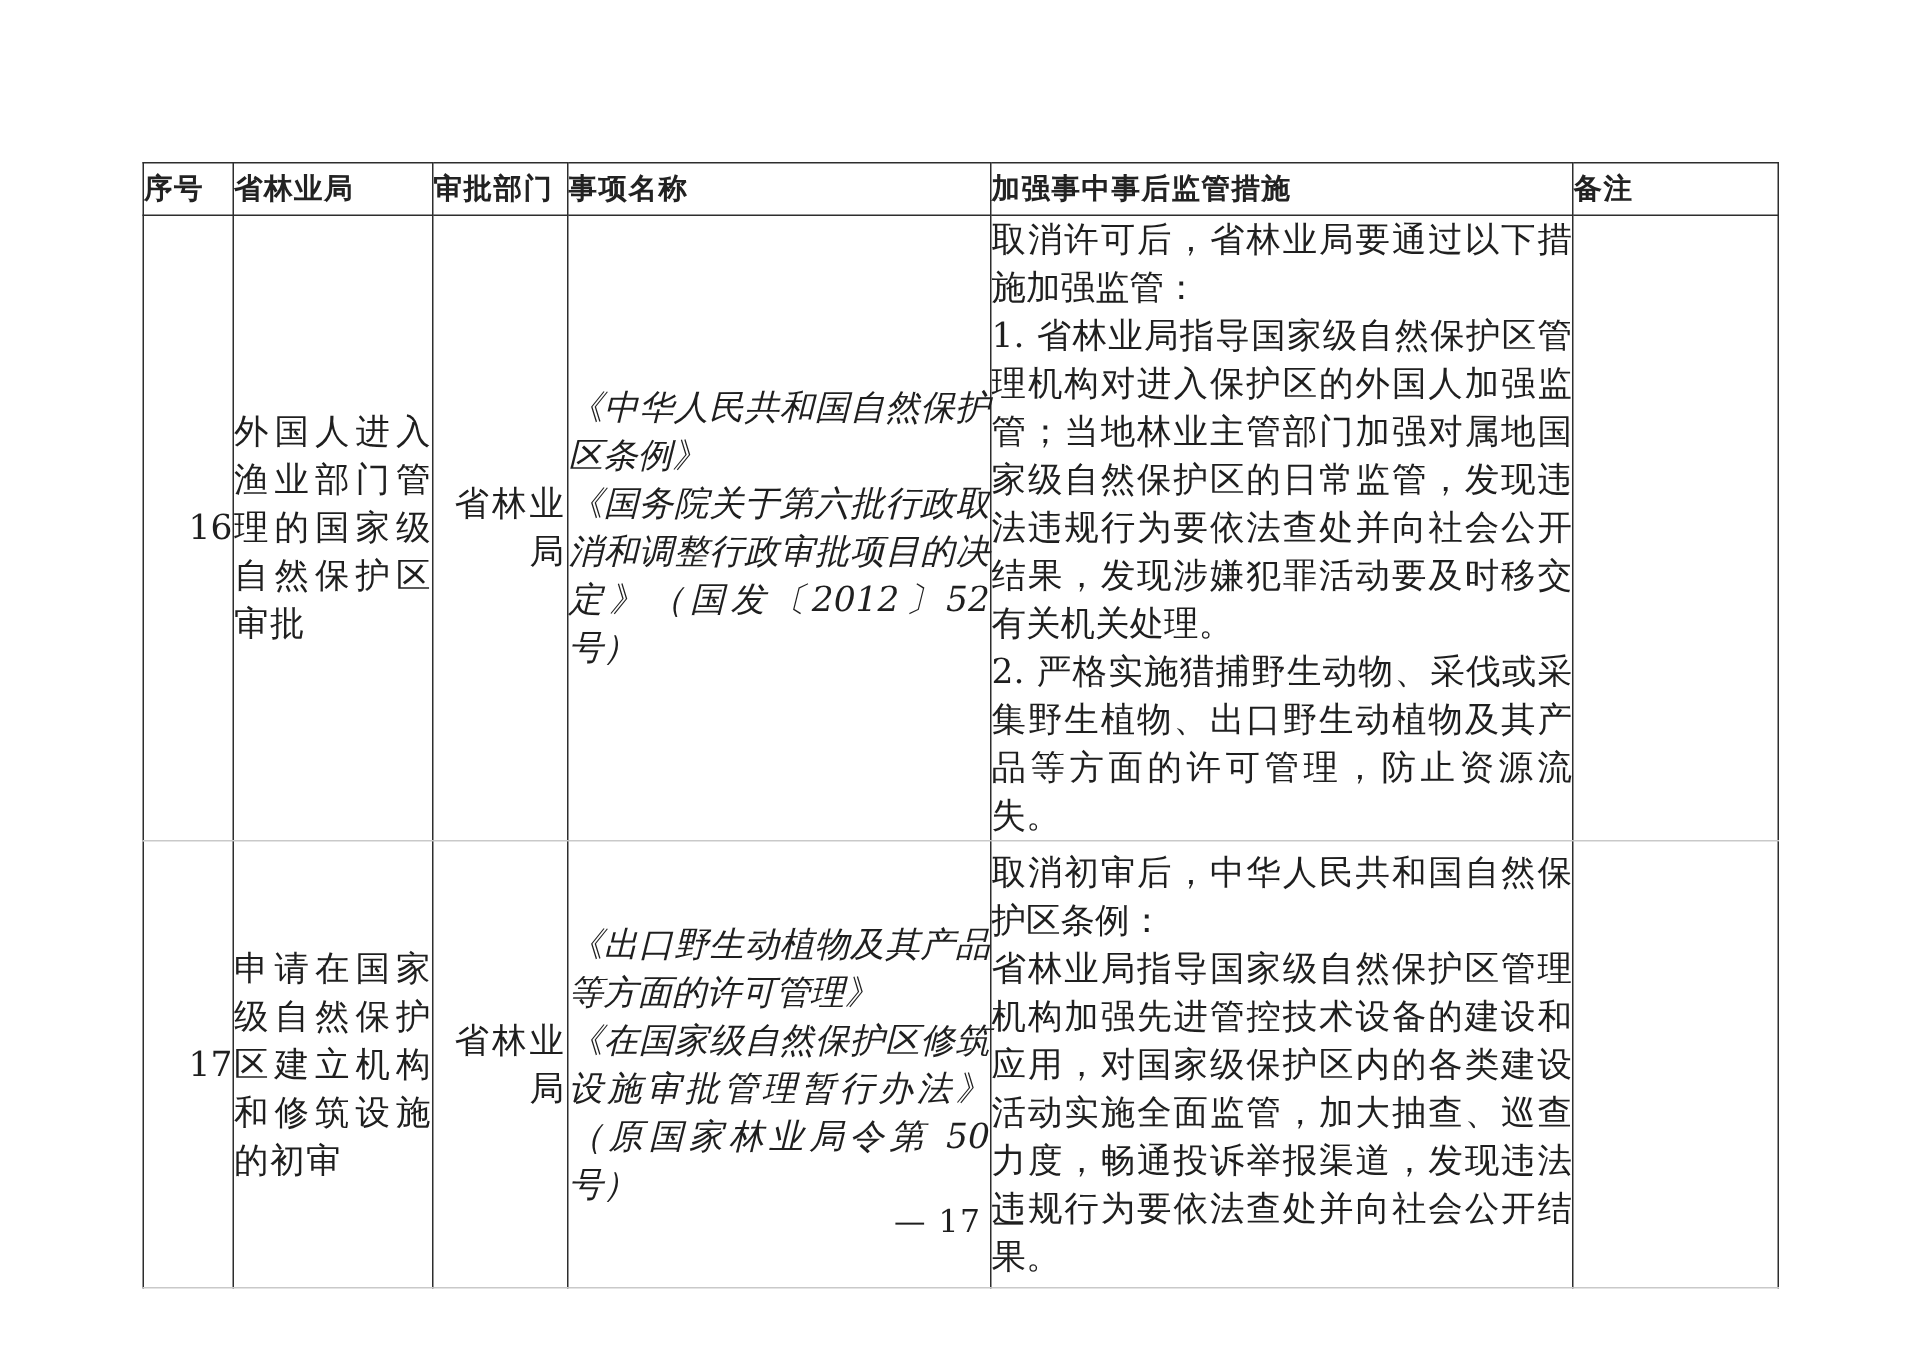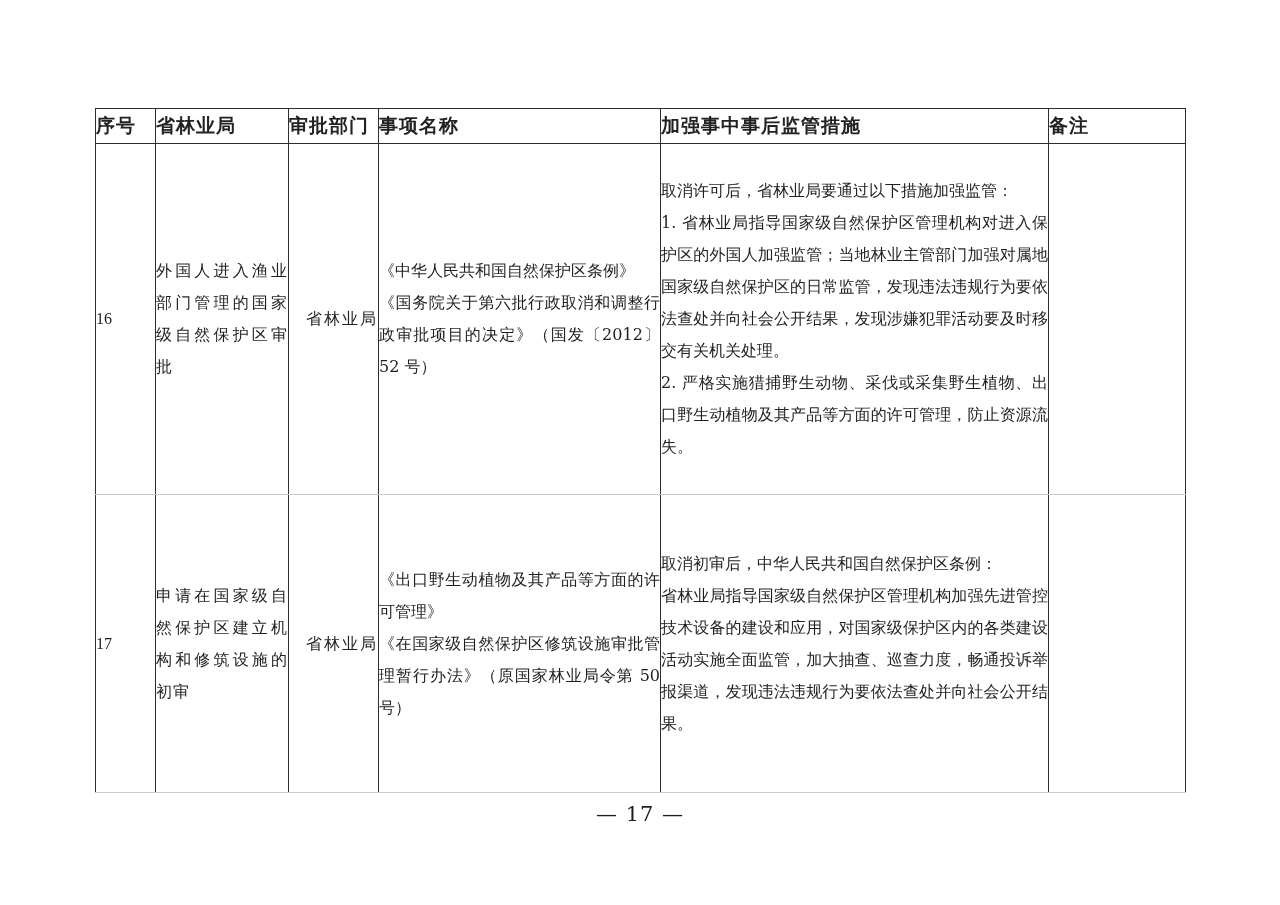--- a/index.html
+++ b/index.html
@@ -32,45 +32,45 @@
     vertical-align: middle;
     border: 1px solid #2d2d2d;
     padding: 0;
     letter-spacing: 1px;
     color: #222222;
   }
   .doc-table td {
     border-left: 1px solid #2d2d2d;
     border-right: 1px solid #2d2d2d;
     border-bottom: 1px solid #c9c9c9;
-    font-size: 16px;
+    font-size: 23px;
     line-height: 32px;
     vertical-align: middle;
     padding: 0;
     color: #1f1f1f;
   }
   tr.row-16 td { height: 350px; }
   tr.row-17 td { height: 297px; }
   .cell-seq {
-    text-align: left;
+    text-align: right;
     font-size: 19px;
-    font-family: Liberation Serif, serif;
   }
   .cell-name {
     padding: 0 7px;
     text-align: justify;
     letter-spacing: 1px;
   }
   .cell-dept {
     text-align: right;
     letter-spacing: 2px;
   }
   .cell-basis {
     padding: 0 8px;
     text-align: justify;
+    font-style: italic;
   }
   .cell-basis p { margin: 0; }
   .cell-measures {
     padding: 6px 4px;
     text-align: justify;
   }
   .cell-measures p { margin: 0; }
   .page-number {
     position: absolute;
     top: 802px;

